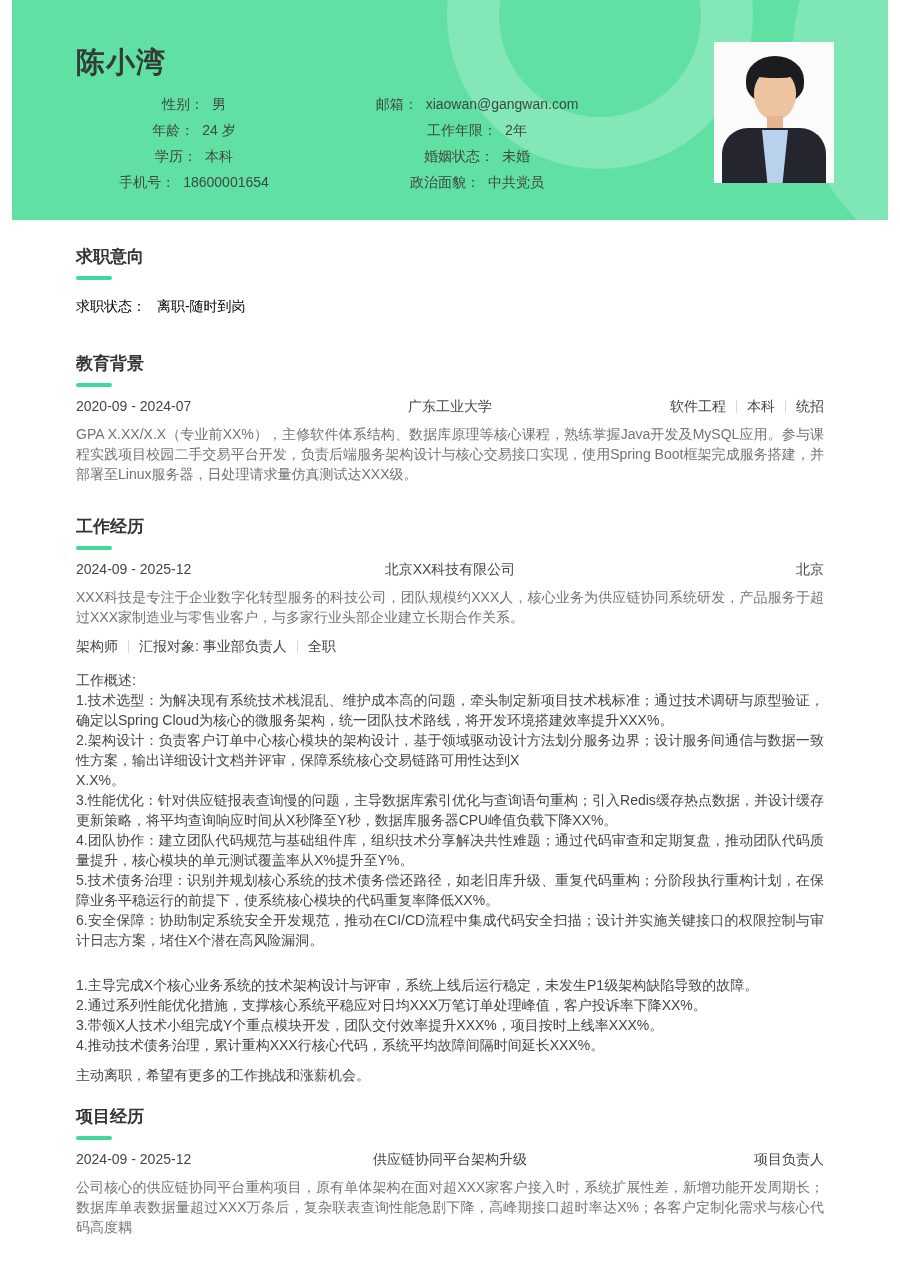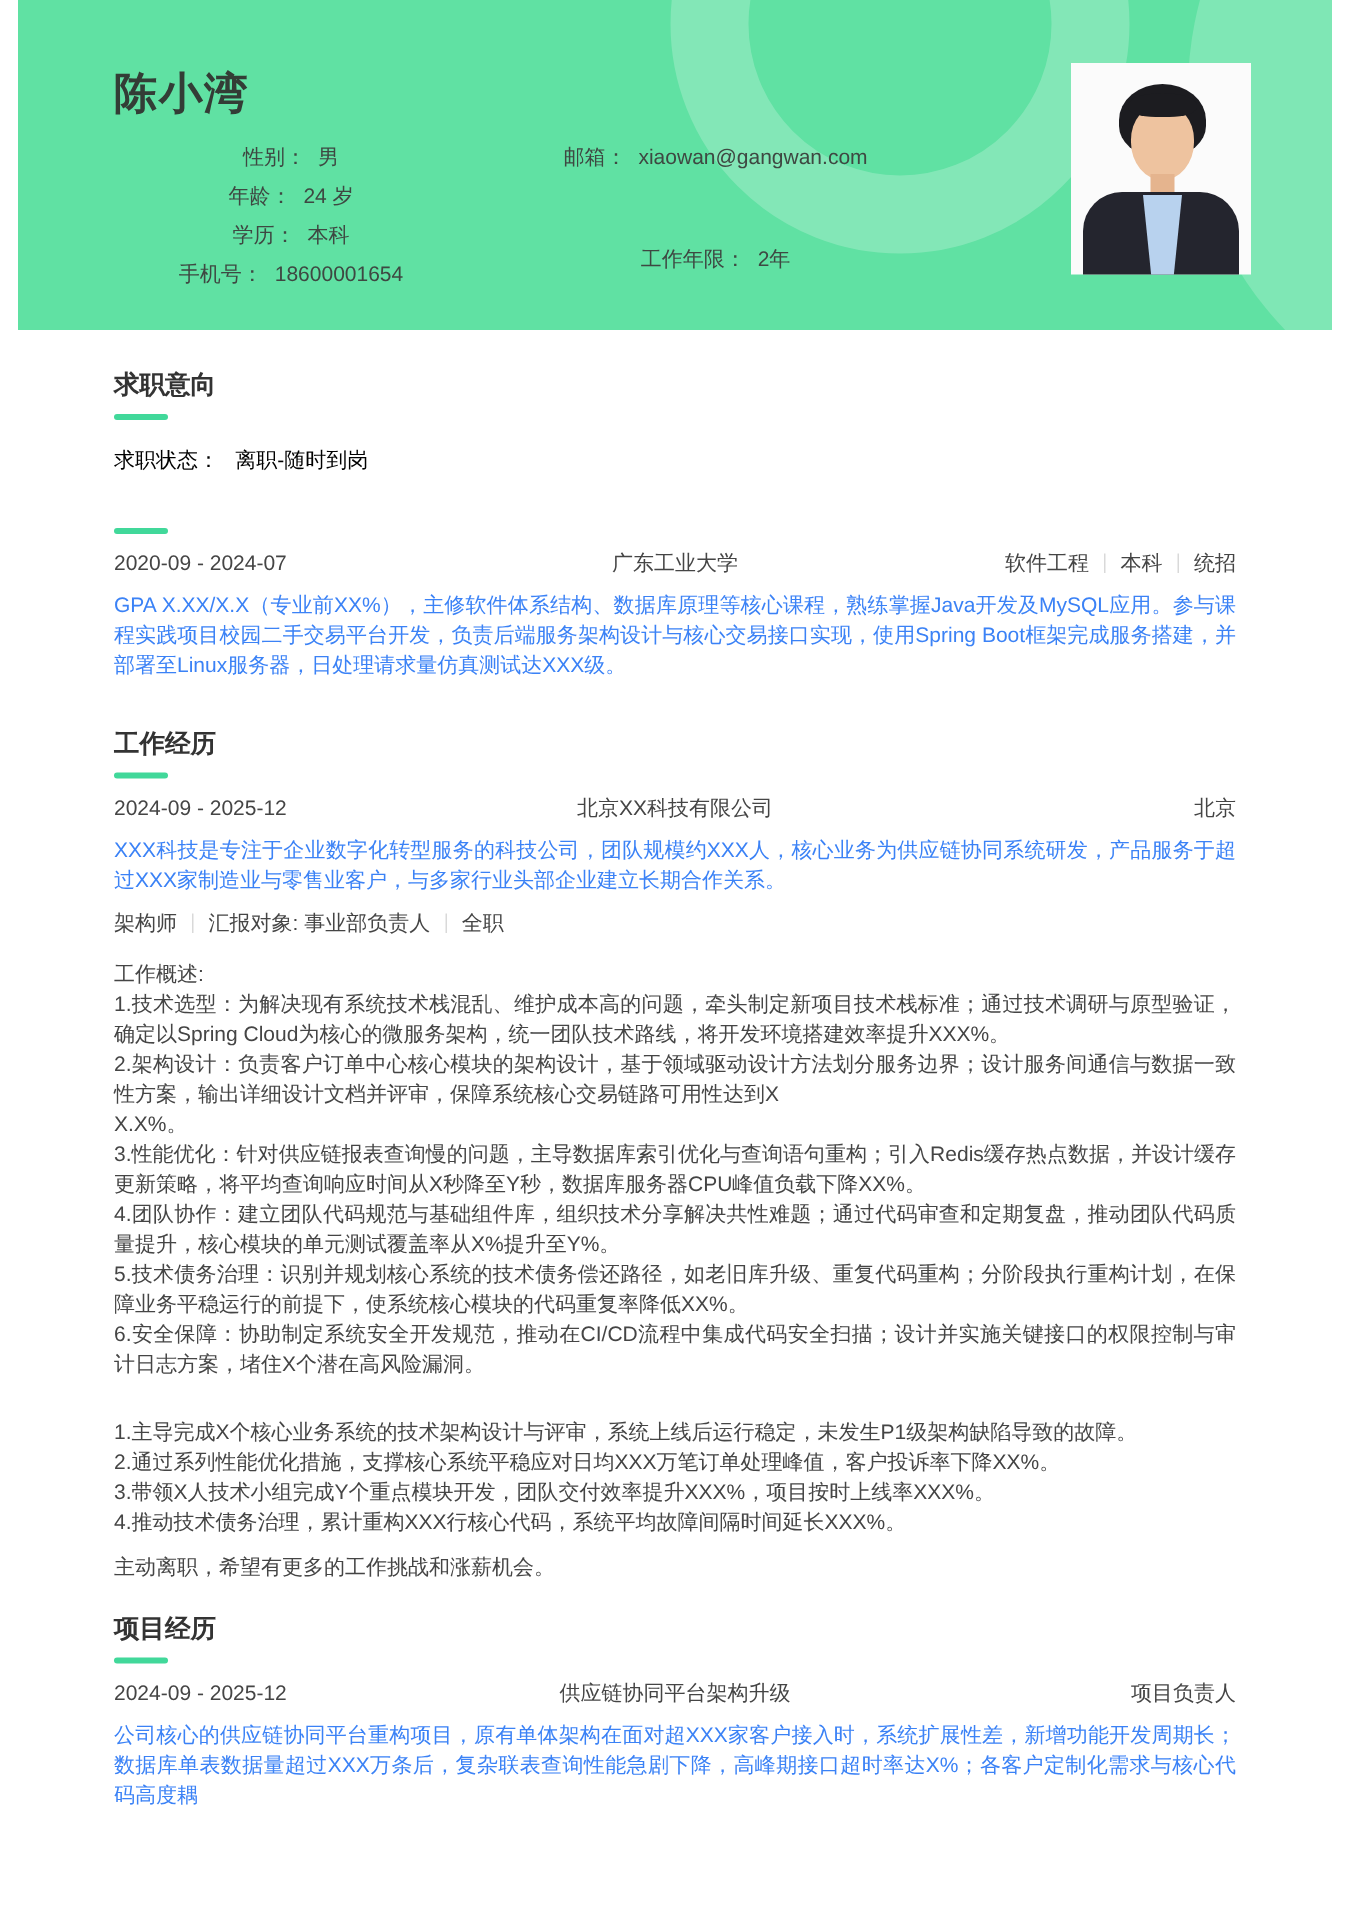--- a/index.html
+++ b/index.html
@@ -42,21 +42,21 @@
     color: #333d36;
     letter-spacing: 1px;
   }
   .hero-info {
     position: absolute;
     left: 64px; top: 96px;
     display: flex;
   }
   .info-col { display: flex; flex-direction: column; align-items: center; }
   .info-col-left { width: 236px; }
-  .info-col-right { width: 330px; gap: 42px; }
+  .info-col-right { width: 330px; }
   .info-row { height: 26px; font-size: 14px; color: #3e4842; display: flex; align-items: flex-start; }
   .info-row .lbl { white-space: nowrap; }
   .info-row .val { margin-left: 8px; white-space: nowrap; }
 
   .photo {
     position: absolute;
     left: 702px; top: 42px;
     width: 120px; height: 141px;
     background: #fbfbfb;
     overflow: hidden;
@@ -146,21 +146,21 @@
     display: inline-block;
     width: 1px; height: 13px;
     background: #d9d9d9;
     margin: 0 10px;
     vertical-align: -2px;
   }
 
   .para {
     margin-top: 8px;
     font-size: 14px;
-    color: #3b82f6;
+    color: #737373;
     line-height: 20px;
     text-align: justify;
     white-space: pre-line;
   }
   .pos-line {
     margin-top: 9px;
     font-size: 14px;
     color: #454545;
     line-height: 20px;
     white-space: nowrap;
@@ -238,20 +238,21 @@
       <div class="sec-underline"></div>
       <div class="ji-row2">
         <div class="field">
           <span class="lbl">求职状态：</span>
           <span class="val">离职-随时到岗</span>
         </div>
       </div>
     </section>
 
     <section class="section mt-edu">
+      <h2 class="sec-title">教育背景</h2>
       <div class="sec-underline"></div>
       <div class="meta-row">
         <span class="meta-left">2020-09 - 2024-07</span>
         <span class="meta-center">广东工业大学</span>
         <span class="meta-right">
           <span>软件工程</span><span class="vsep"></span><span>本科</span><span class="vsep"></span><span>统招</span>
         </span>
       </div>
       <p class="para">GPA X.XX/X.X（专业前XX%），主修软件体系结构、数据库原理等核心课程，熟练掌握Java开发及MySQL应用。参与课程实践项目校园二手交易平台开发，负责后端服务架构设计与核心交易接口实现，使用Spring Boot框架完成服务搭建，并部署至Linux服务器，日处理请求量仿真测试达XXX级。</p>
     </section>

